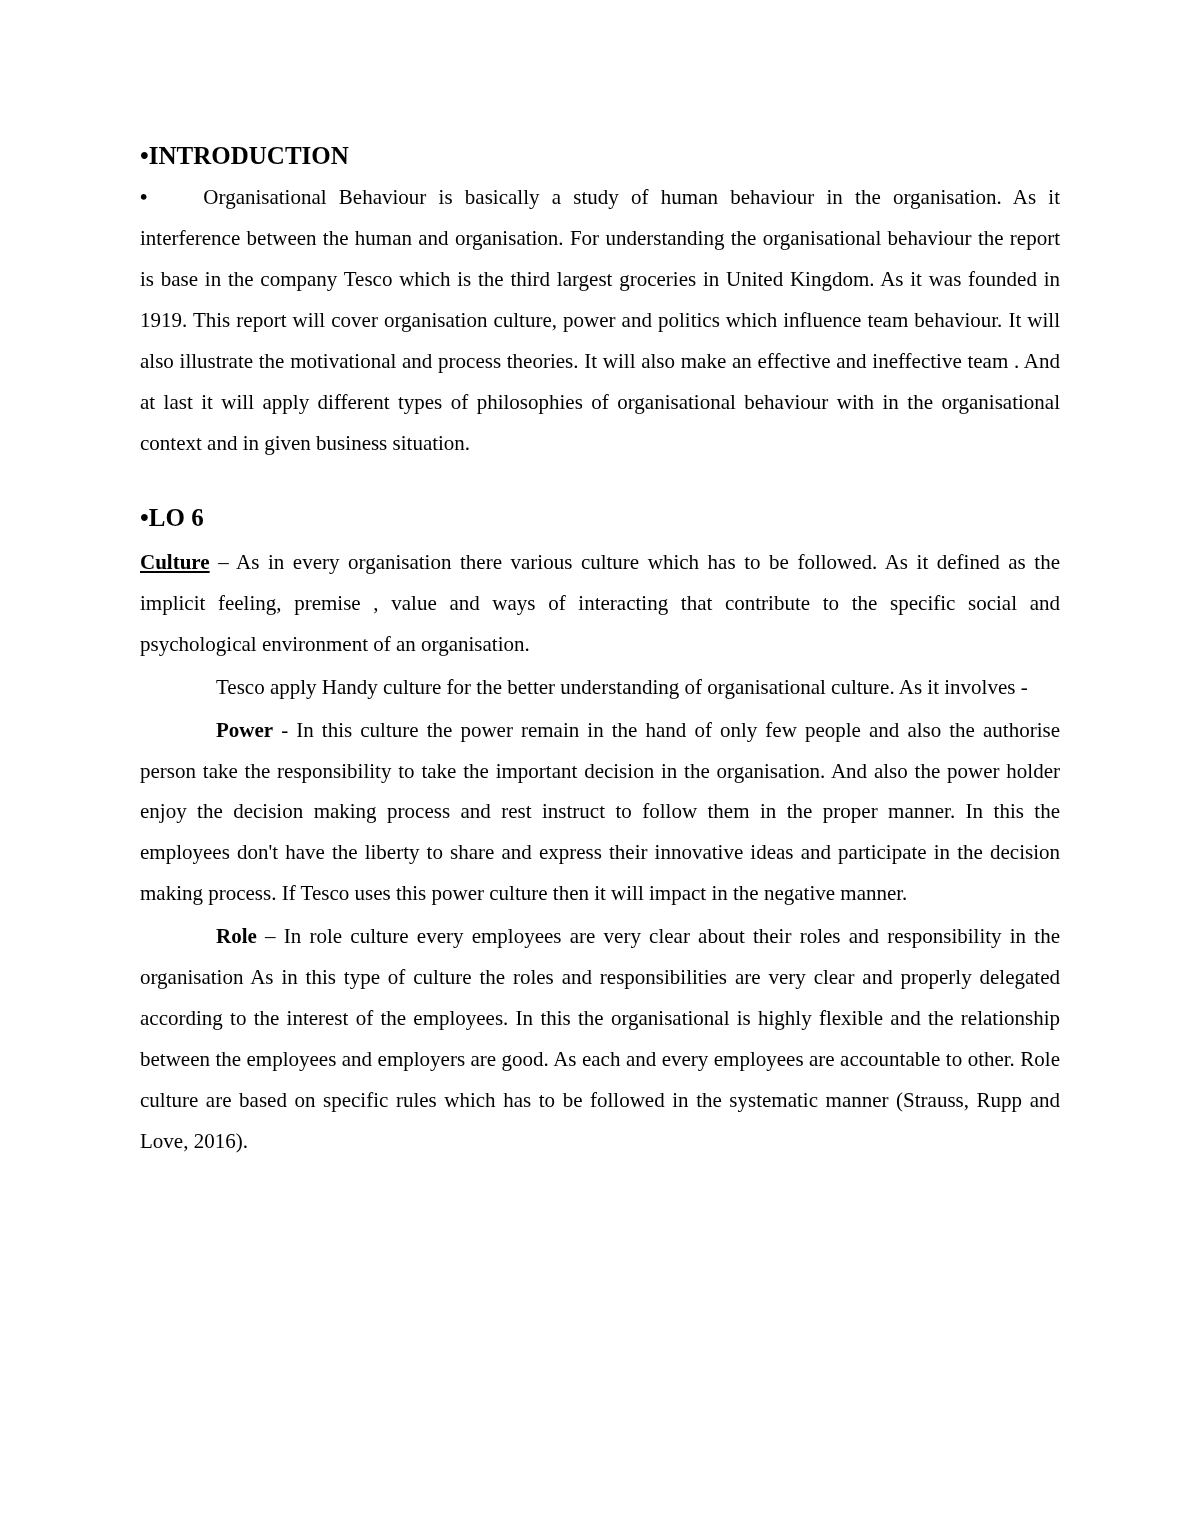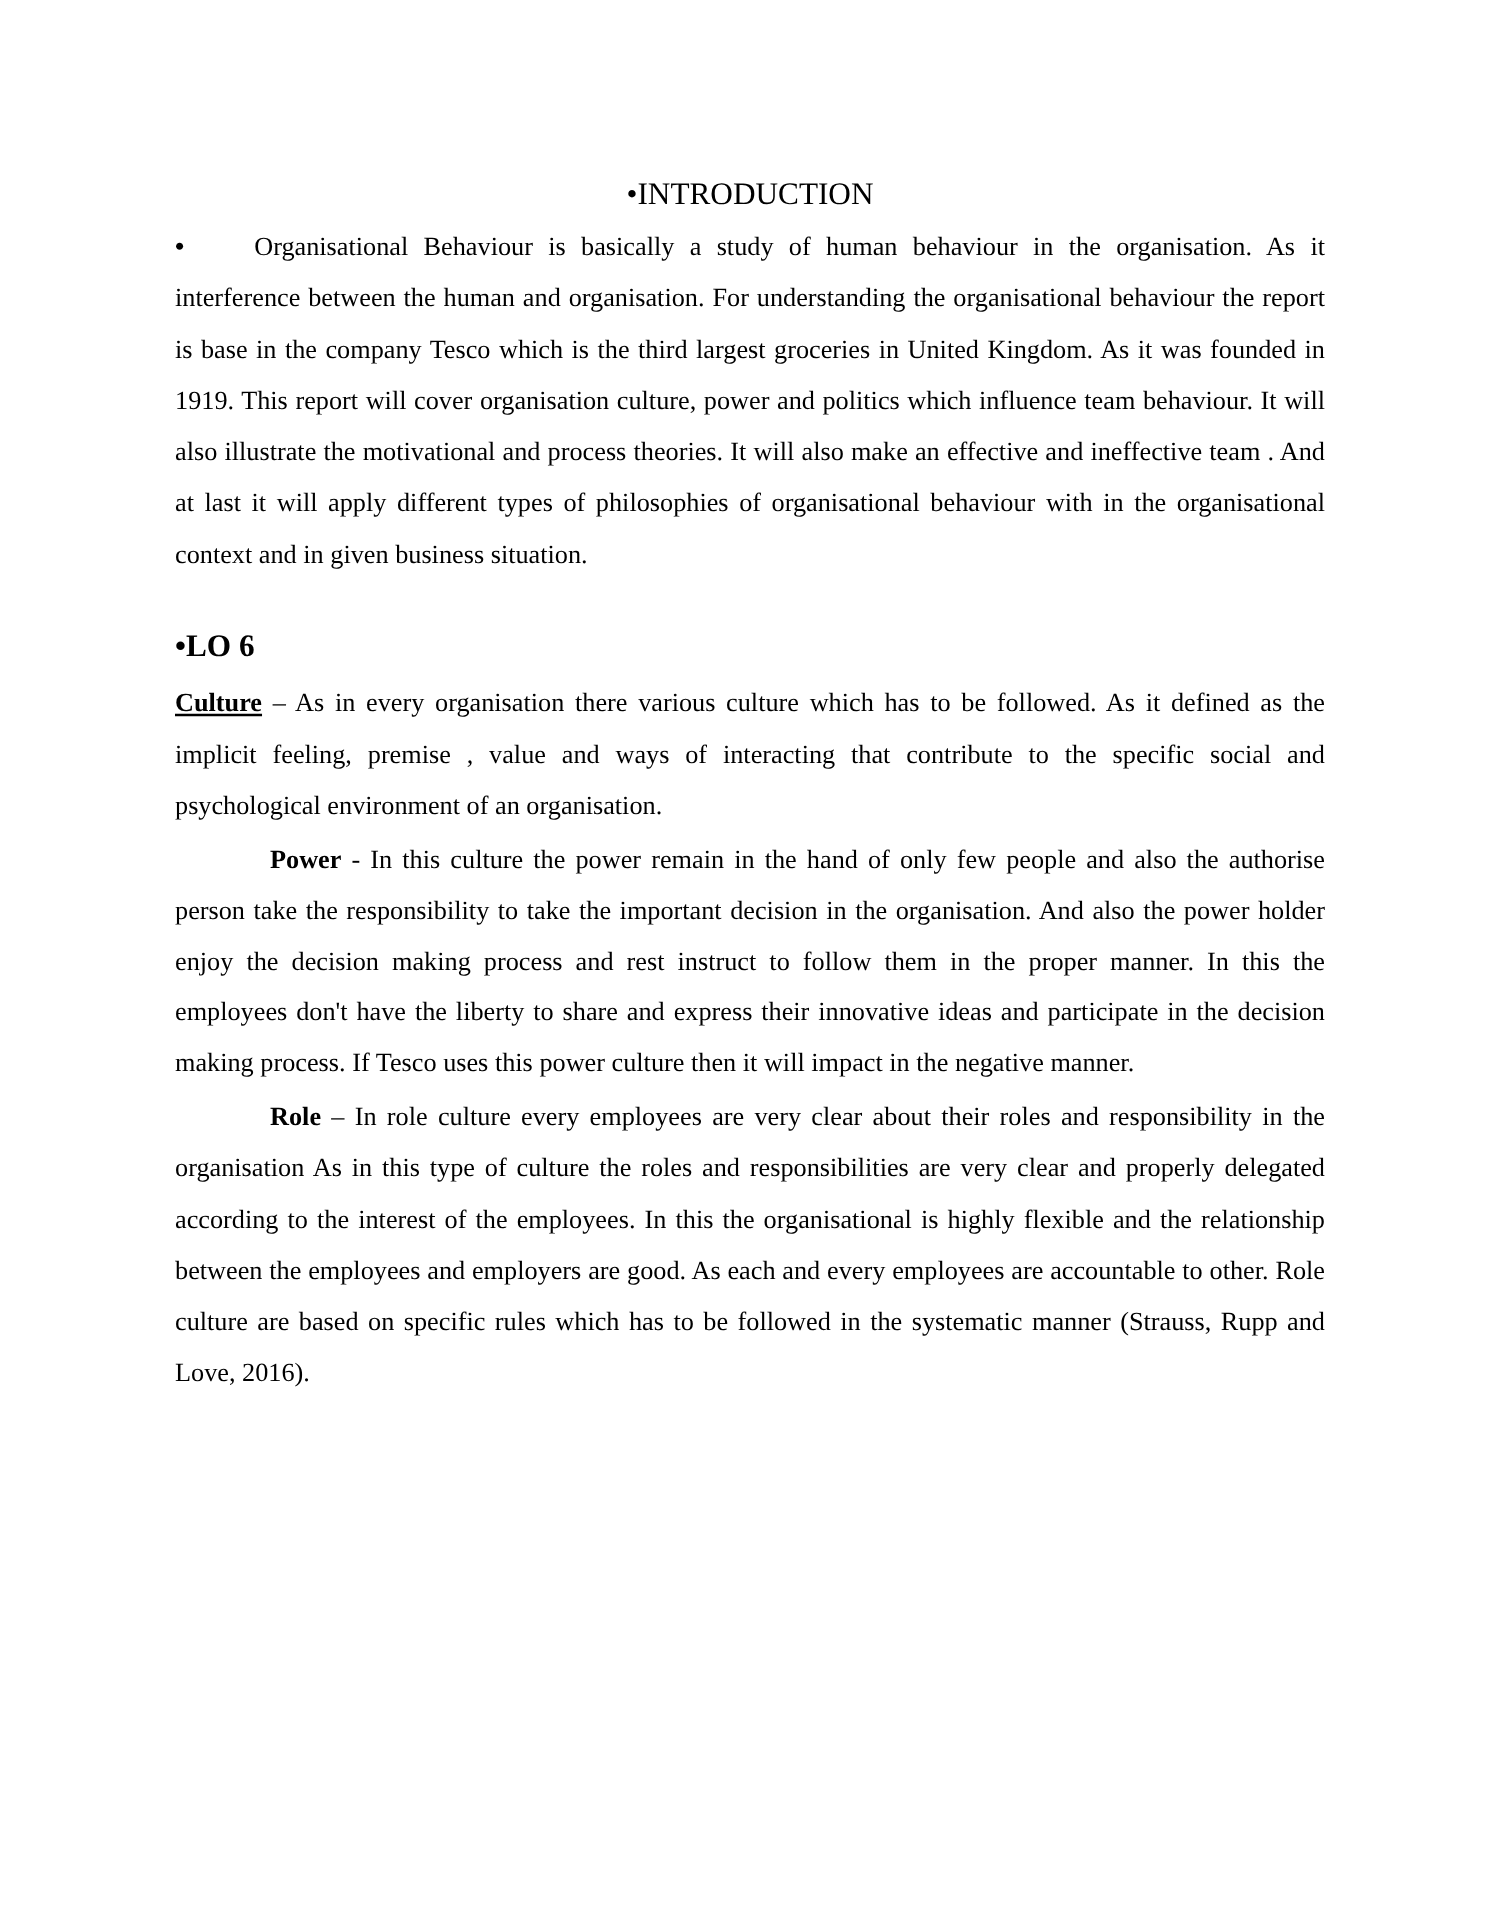--- a/index.html
+++ b/index.html
@@ -20,25 +20,24 @@
     height: 1540px;
     box-sizing: border-box;
     padding: 140px 140px 60px 140px;
   }
   .doc {
     width: 920px;
   }
   
   .h-bullet {
     font-size: 25px;
-    font-weight: normal;
+    font-weight: bold;
     line-height: 1.25;
     margin: 0 0 6px 0;
     text-indent: 0;
-    text-align: center;
   }
   .h-bullet .bul {
     font-size: 25px;
     line-height: 1;
   }
   .lo-head {
     font-size: 25px;
     font-weight: bold;
     margin: 28px 0 10px 0;
   }
@@ -96,19 +95,20 @@
 
     <p class="bullet-para"><span class="bul-mark">•</span><span class="gap"></span><span>Organisational Behaviour is basically a study of human behaviour in the organisation. As it interference between the human and organisation. For understanding the organisational behaviour the report is base in the company Tesco which is the third largest groceries in United Kingdom. As it was founded in 1919. This report will cover organisation culture, power and politics which influence team behaviour. It will also illustrate the motivational and process theories. It will also make an effective and ineffective team . And at last it will apply different types of philosophies of organisational behaviour with in the organisational context and in given business situation.</span></p>
 
     <div class="spacer-sm"></div>
 
     <h2 class="lo-head"><span class="bul">•</span><span>LO 6</span></h2>
 
 
     <p class="para"><b class="leadu">Culture</b><span> – As in every organisation there various culture which has to be followed. As it defined as the implicit feeling, premise , value and ways of interacting that contribute to the specific social and psychological environment of an organisation.</span></p>
 
+    <p class="para indent"><span>Tesco apply Handy culture for the better understanding of organisational culture. As it involves -</span></p>
 
     <p class="para indent"><b class="lead">Power</b><span> -  In this culture the power remain in the hand of only few people and also the authorise person take the responsibility to take the important decision in the organisation. And also the power holder enjoy the decision making process and rest instruct to follow them in the proper manner. In this the employees don't have the liberty to share and express their innovative ideas and participate in the decision making process. If Tesco uses this power culture then it will impact in the negative manner.</span></p>
 
     <p class="para indent"><b class="lead">Role</b><span> – In role culture every employees are very clear about their roles and responsibility in the organisation As in this type of culture the roles and responsibilities are very clear and properly delegated according to the interest of the employees. In this the organisational is highly flexible and the relationship between the employees and employers are good. As each and every employees are accountable to other. Role culture are based on specific rules which has to be followed in the systematic manner (Strauss, Rupp and Love, 2016).</span></p>
 
   </div>
 </div>
 
 </body></html>

